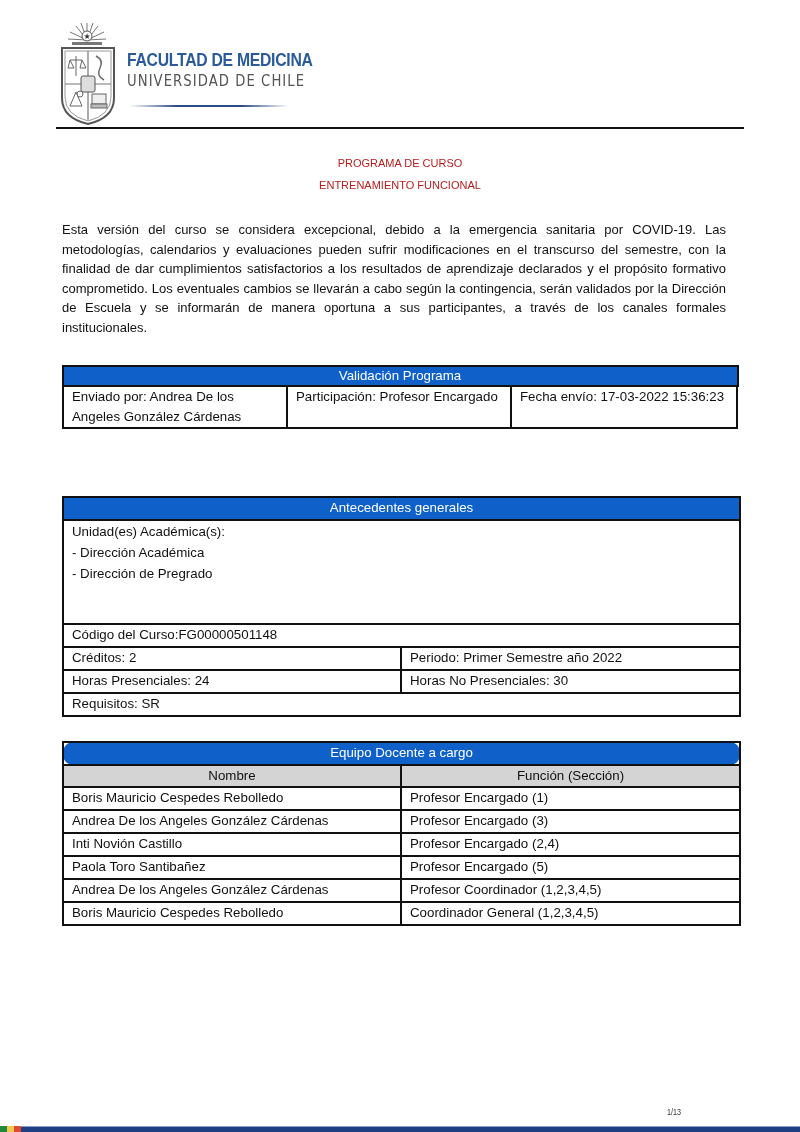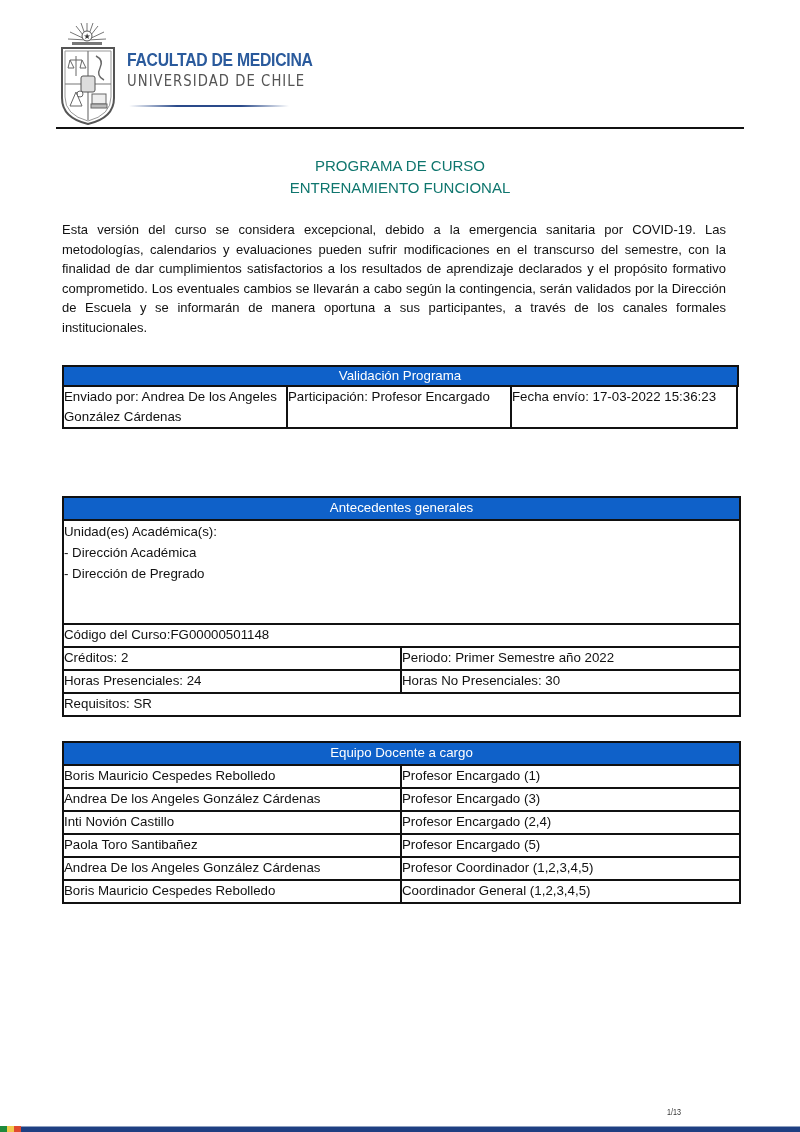--- a/index.html
+++ b/index.html
@@ -8,41 +8,41 @@
 
   .header { position: absolute; left: 56px; top: 18px; width: 688px; height: 112px; }
   .logo-shield { position: absolute; left: 4px; top: 28px; width: 56px; height: 80px; }
   .logo-crest { position: absolute; left: 10px; top: 2px; width: 42px; height: 26px; }
   .brand { position: absolute; left: 71px; top: 32px; }
   .brand-line1 { font-family: "Liberation Sans", sans-serif; font-weight: bold; font-size: 17.5px; color: #2a5a9c; letter-spacing: -0.3px; transform: scaleX(0.9); transform-origin: left; white-space: nowrap; }
   .brand-line2 { font-family: "DejaVu Sans", sans-serif; font-size: 15px; color: #555; letter-spacing: 1.2px; margin-top: 1px; transform: scaleX(0.88); transform-origin: left; white-space: nowrap; }
   .brand-rule { position: absolute; left: 73px; top: 87px; width: 160px; height: 2px; background: linear-gradient(to right, #ffffff, #2a4a8a 30%, #2a4a8a 70%, #ffffff); }
   .header-rule { position: absolute; left: 0; top: 109px; width: 688px; height: 2px; background: #111; }
 
-  .title { position: absolute; left: 0; width: 800px; text-align: center; font-size: 15px; color: #0f766e; }
+  .title { position: absolute; left: 0; width: 800px; text-align: center; font-size: 11px; color: #b91c1c; }
   .title1 { top: 157px; }
   .title2 { top: 179px; }
 
   .intro { position: absolute; left: 62px; top: 220px; width: 674px; font-size: 13.2px; line-height: 19.5px; text-align: justify; transform: scaleX(0.985); transform-origin: left; }
 
   table { border-collapse: collapse; position: absolute; left: 62px; width: 677px; font-size: 13.3px; table-layout: fixed; }
-  td, th { border: 2px solid #111; padding: 0 0; vertical-align: top; font-weight: normal; text-align: left; line-height: 20px; }
+  td, th { border: 2px solid #111; padding: 0 8px; vertical-align: top; font-weight: normal; text-align: left; line-height: 20px; }
   .band td { background: #0f61c9; color: #ffffff; text-align: center; height: 20px; line-height: 18px; border-bottom: 2px solid #111; }
   .graybar th { background: #d4d4d4; text-align: center; height: 22px; }
 
   #tbl-validacion { top: 365px; width: 674px; }
   #tbl-validacion .row-cell { height: 42px; margin-top: 8px; }
   .val-band-ext { position: absolute; left: 733px; top: 365px; width: 6px; height: 22px; background: #0f61c9; border-top: 2px solid #111; border-right: 2px solid #111; border-bottom: 2px solid #111; }
 
   #tbl-antecedentes { top: 496px; border-radius: 17px; }
   #tbl-antecedentes td { height: 23px; line-height: 19px; }
   #tbl-antecedentes td.units { height: 104px; line-height: 21px; }
 
   #tbl-equipo { top: 741px; }
-  #tbl-equipo td { height: 23px; line-height: 19px; }
+  #tbl-equipo td { height: 23px; line-height: 19px; border-radius: 10px; }
 
   .page-num { position: absolute; left: 667px; top: 1107px; font-size: 9px; color: #333; transform: scaleX(0.8); transform-origin: left; }
   .footer-bar { position: absolute; left: 0; top: 1126px; width: 800px; height: 6px; background: #1e3f82; border-top: 1px solid #8ea0c0; }
   .footer-flag { position: absolute; top: 1126px; height: 6px; }
 </style>
 </head>
 <body>
 
 <div class="header">
   <svg class="logo-crest" viewBox="0 0 42 26">
@@ -133,20 +133,24 @@
 
 <table id="tbl-equipo">
   <colgroup>
       <col style="width:338px">
       <col style="width:339px">
     </colgroup>
   <tbody>
       <tr class="band">
         <td colspan="2">Equipo Docente a cargo</td>
       </tr>
+  <tr class="graybar">
+    <th>Nombre</th>
+    <th>Función (Sección)</th>
+  </tr>
   <tr>
     <td>Boris Mauricio Cespedes Rebolledo</td>
     <td>Profesor Encargado (1)</td>
   </tr>
   <tr>
     <td>Andrea De los Angeles González Cárdenas</td>
     <td>Profesor Encargado (3)</td>
   </tr>
   <tr>
     <td>Inti Novión Castillo</td>

